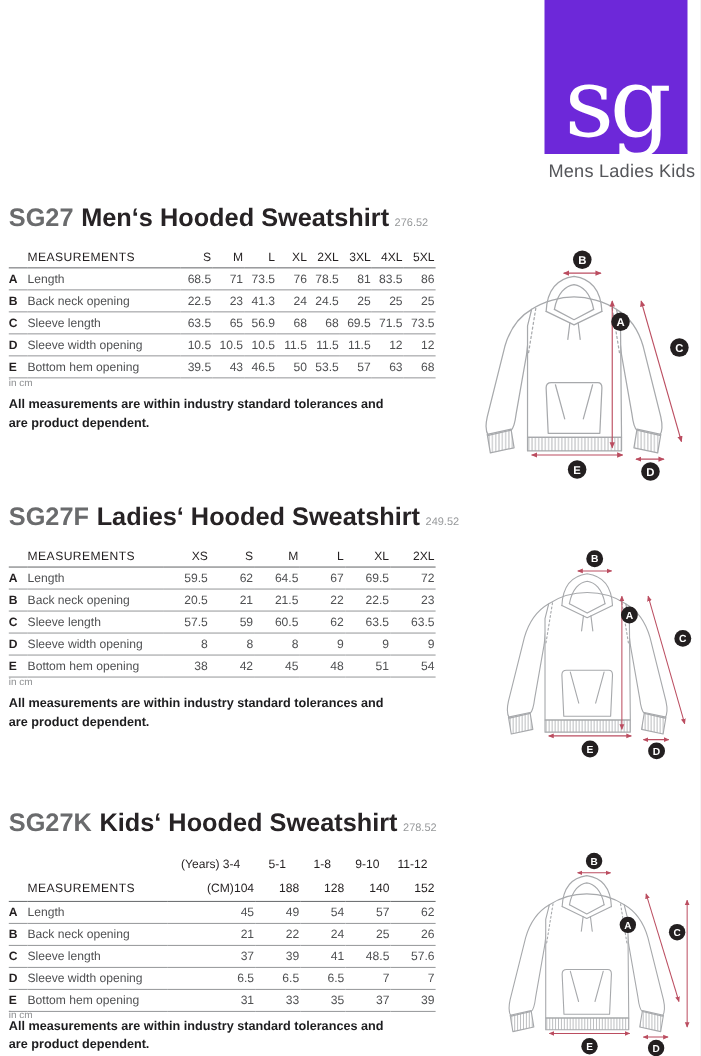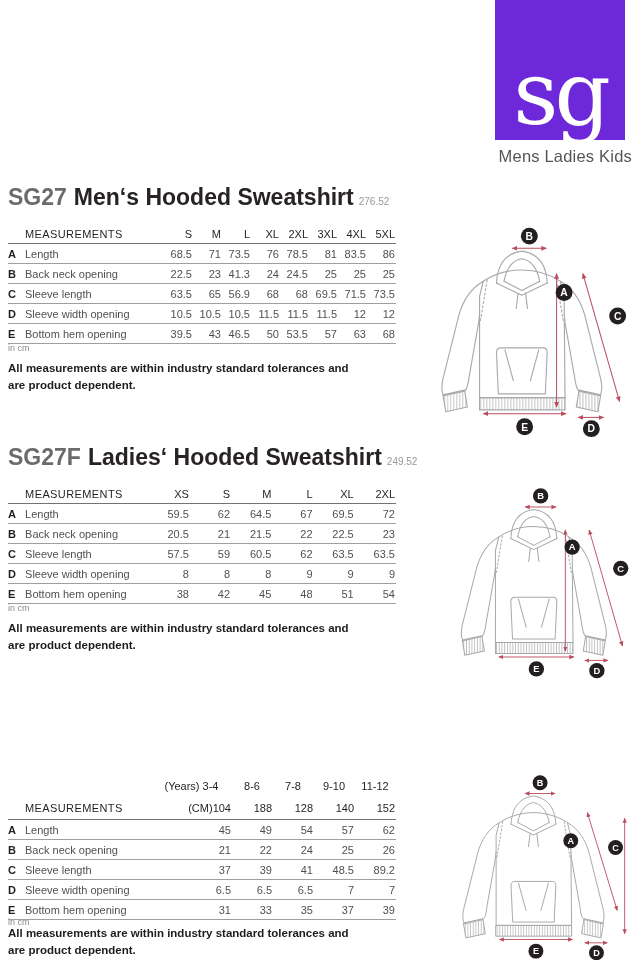--- a/index.html
+++ b/index.html
@@ -9,21 +9,21 @@
   
   .logo-square{position:absolute;top:0;left:495px;width:130px;height:140px;background:#6d28d9;overflow:hidden;}
   .logo-square .sg{position:absolute;bottom:2px;left:50%;transform:translateX(-50%);
         font-family:"DejaVu Serif",serif;font-size:88px;line-height:1;color:#ffffff;letter-spacing:-4px;}
   .tagline{position:absolute;top:147px;right:5px;white-space:nowrap;text-align:right;
         font-size:16.5px;color:#55565a;letter-spacing:.2px;}
 
   
   .section{position:absolute;left:0;width:637px;}
   #s1{top:185px;height:272px}
-  #s2{top:445px;height:278px}
+  #s2{top:457px;height:278px}
   #s3{top:735px;height:225px}
 
   .title{position:absolute;left:8px;top:0;white-space:nowrap;font-size:23px;line-height:1.1;}
   .title .code{color:#6a6b6d;font-weight:700;}
   .title .name{color:#272325;font-weight:700;margin-left:7px;}
   .title .ref{color:#97999b;font-weight:400;font-size:10px;margin-left:5px;}
 
   
   table{position:absolute;left:8px;border-collapse:collapse;table-layout:fixed;width:388px;}
   .t1,.t2{top:39px}
@@ -325,33 +325,36 @@
           <text y="4">D</text>
         </g>
       <g class="lblc" transform="translate(106,217)">
           <circle r="9"></circle>
           <text y="4">E</text>
         </g>
     </svg>
   </div>
 
   <div class="section" id="s3">
+    <div class="title">
+      <span class="code">SG27K</span><span class="name">Kids‘ Hooded Sweatshirt</span><span class="ref">278.52</span>
+    </div>
     <table class="t3">
       <colgroup>
           <col style="width:17px">
           <col style="width:127px">
           <col style="width:80px">
         <col span="4" style="width:41px">
         </colgroup>
       <thead>
         <tr class="yr">
           <td colspan="2"></td>
           <td class="sz">(Years) 3-4</td>
-          <td class="sz">8-6</td>
-          <td class="sz">7-8</td>
+          <td class="sz">5-1</td>
+          <td class="sz">1-8</td>
           <td class="sz">9-10</td>
           <td class="sz">11-12</td>
         </tr>
         <tr class="hd">
           <td></td>
           <td class="meas-h">MEASUREMENTS</td>
           <td class="sz">(CM)104</td>
           <td class="sz">188</td>
           <td class="sz">128</td>
           <td class="sz">140</td>
@@ -377,21 +380,21 @@
             <td class="rv">25</td>
             <td class="rv">26</td>
           </tr>
           <tr>
             <td class="rk">C</td>
             <td class="rl">Sleeve length</td>
             <td class="rv">37</td>
             <td class="rv">39</td>
             <td class="rv">41</td>
             <td class="rv">48.5</td>
-            <td class="rv">89.2</td>
+            <td class="rv">57.6</td>
           </tr>
           <tr>
             <td class="rk">D</td>
             <td class="rl">Sleeve width opening</td>
             <td class="rv">6.5</td>
             <td class="rv">6.5</td>
             <td class="rv">6.5</td>
             <td class="rv">7</td>
             <td class="rv">7</td>
           </tr>

